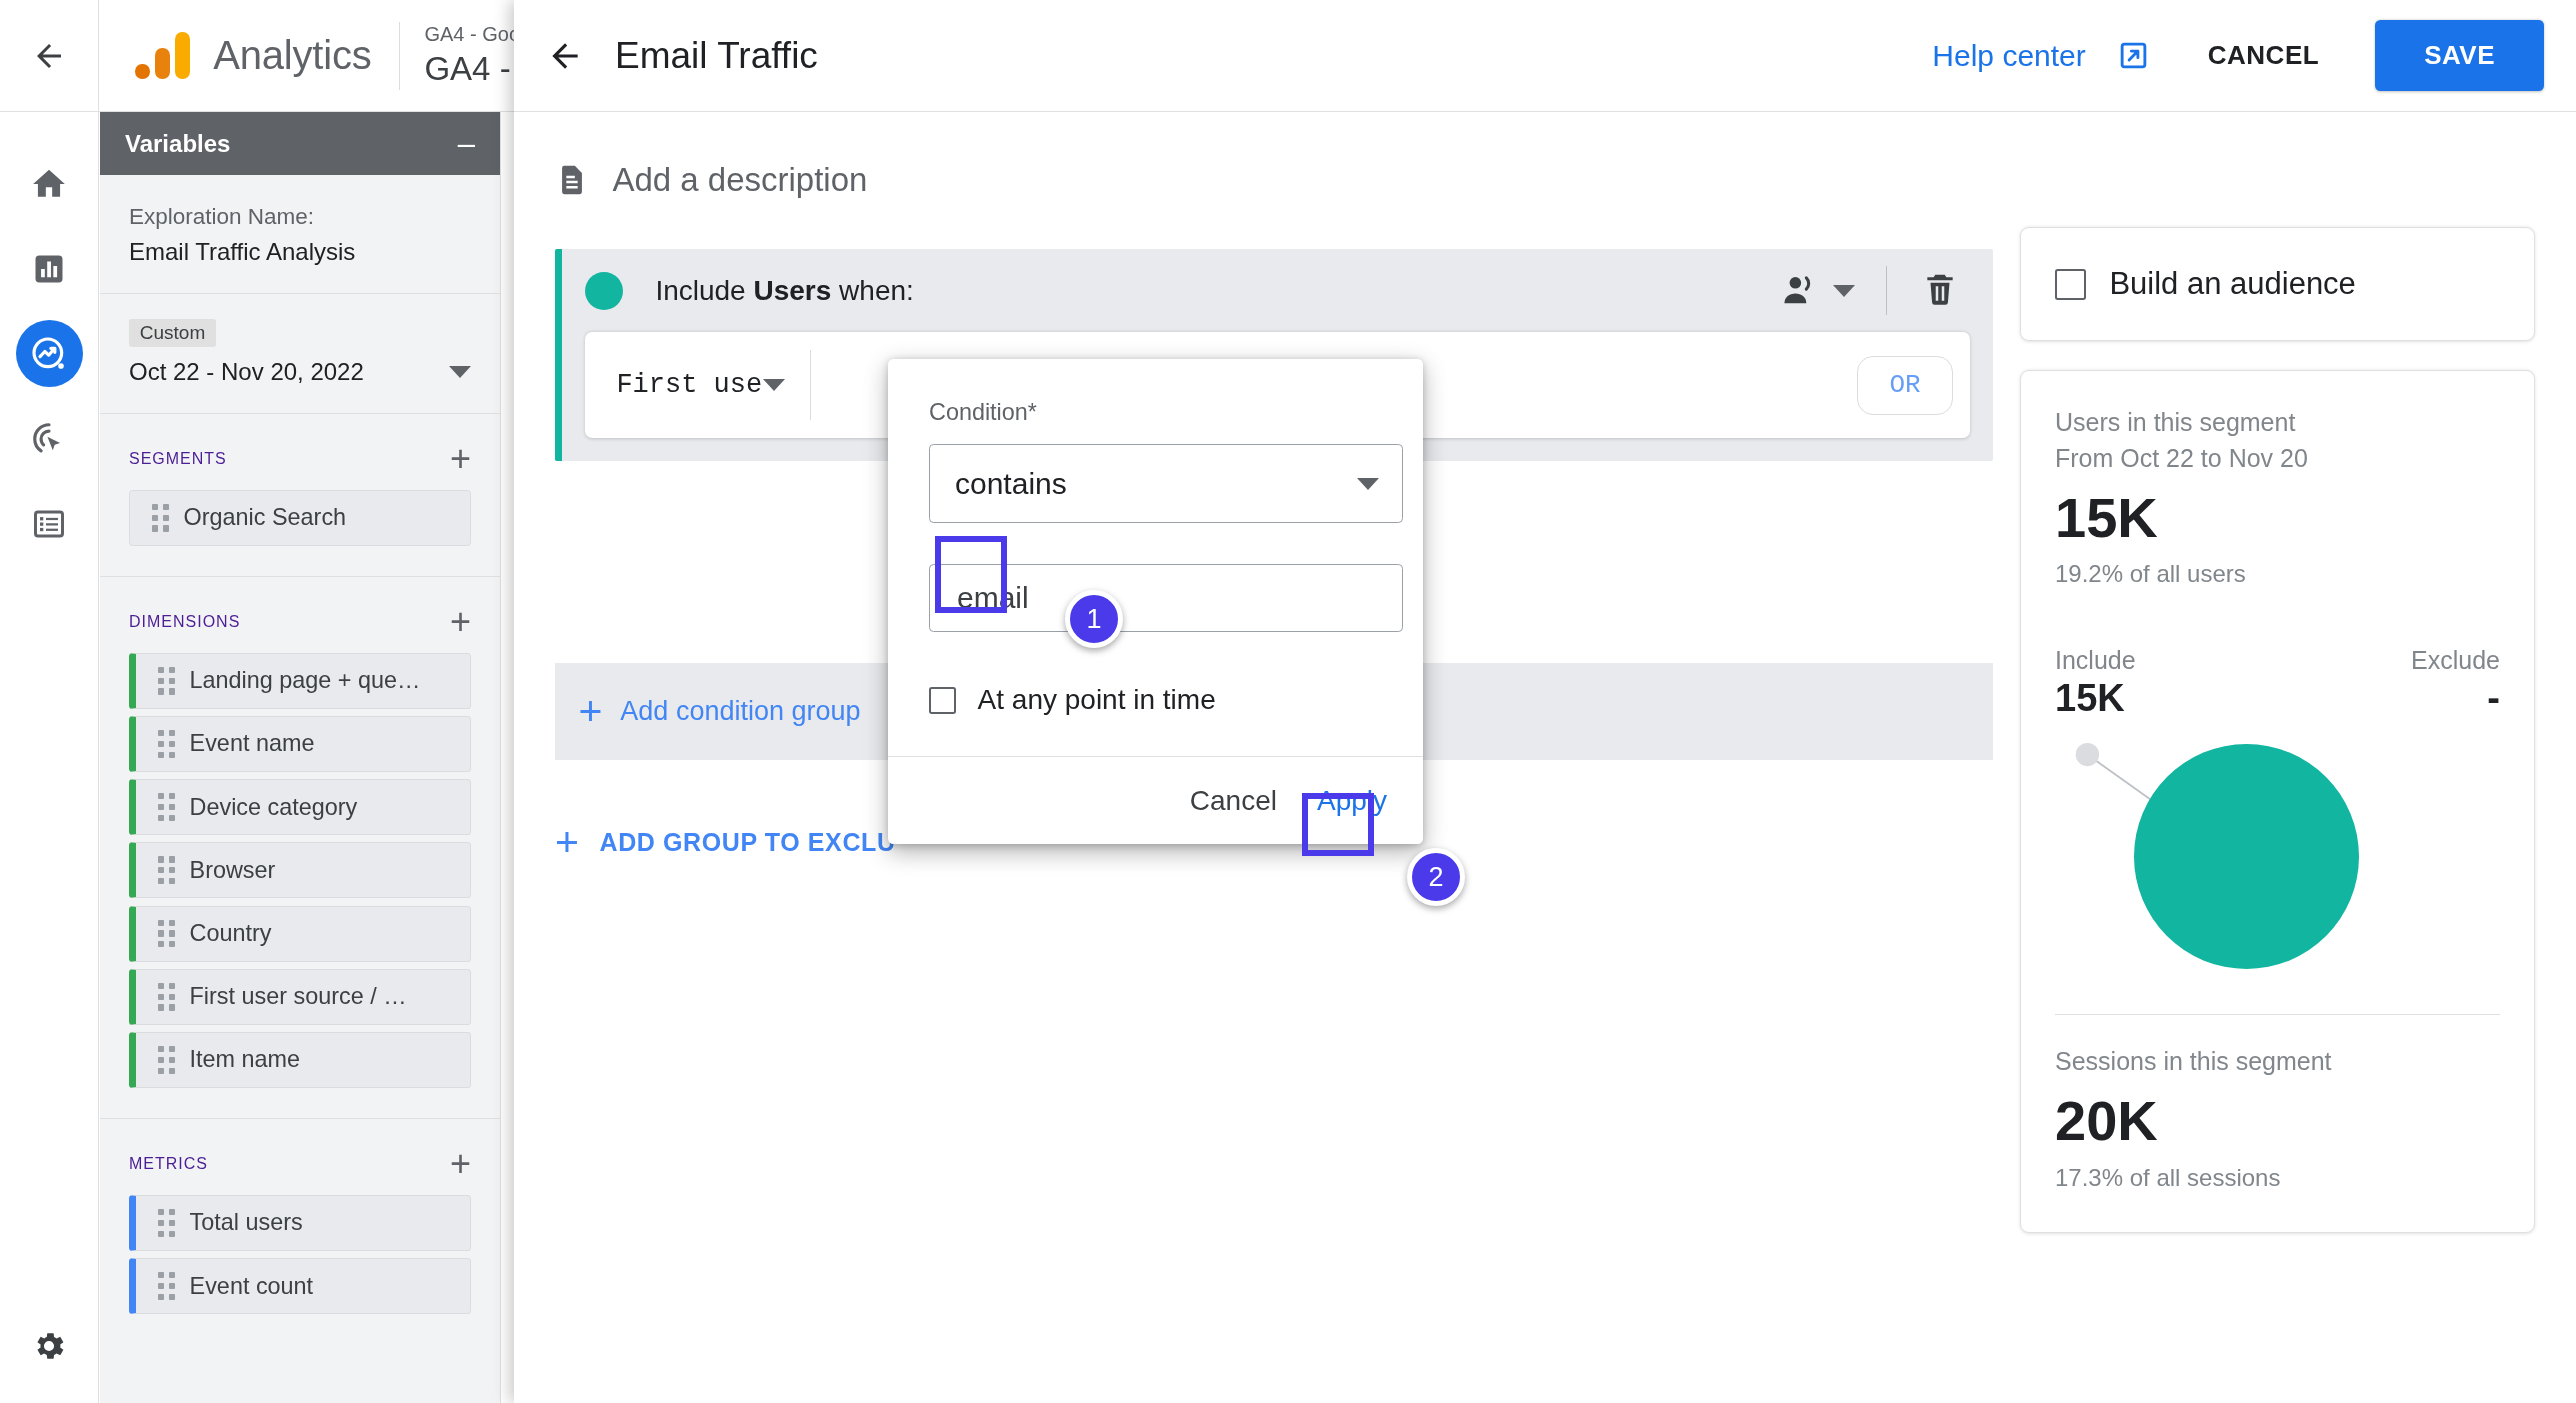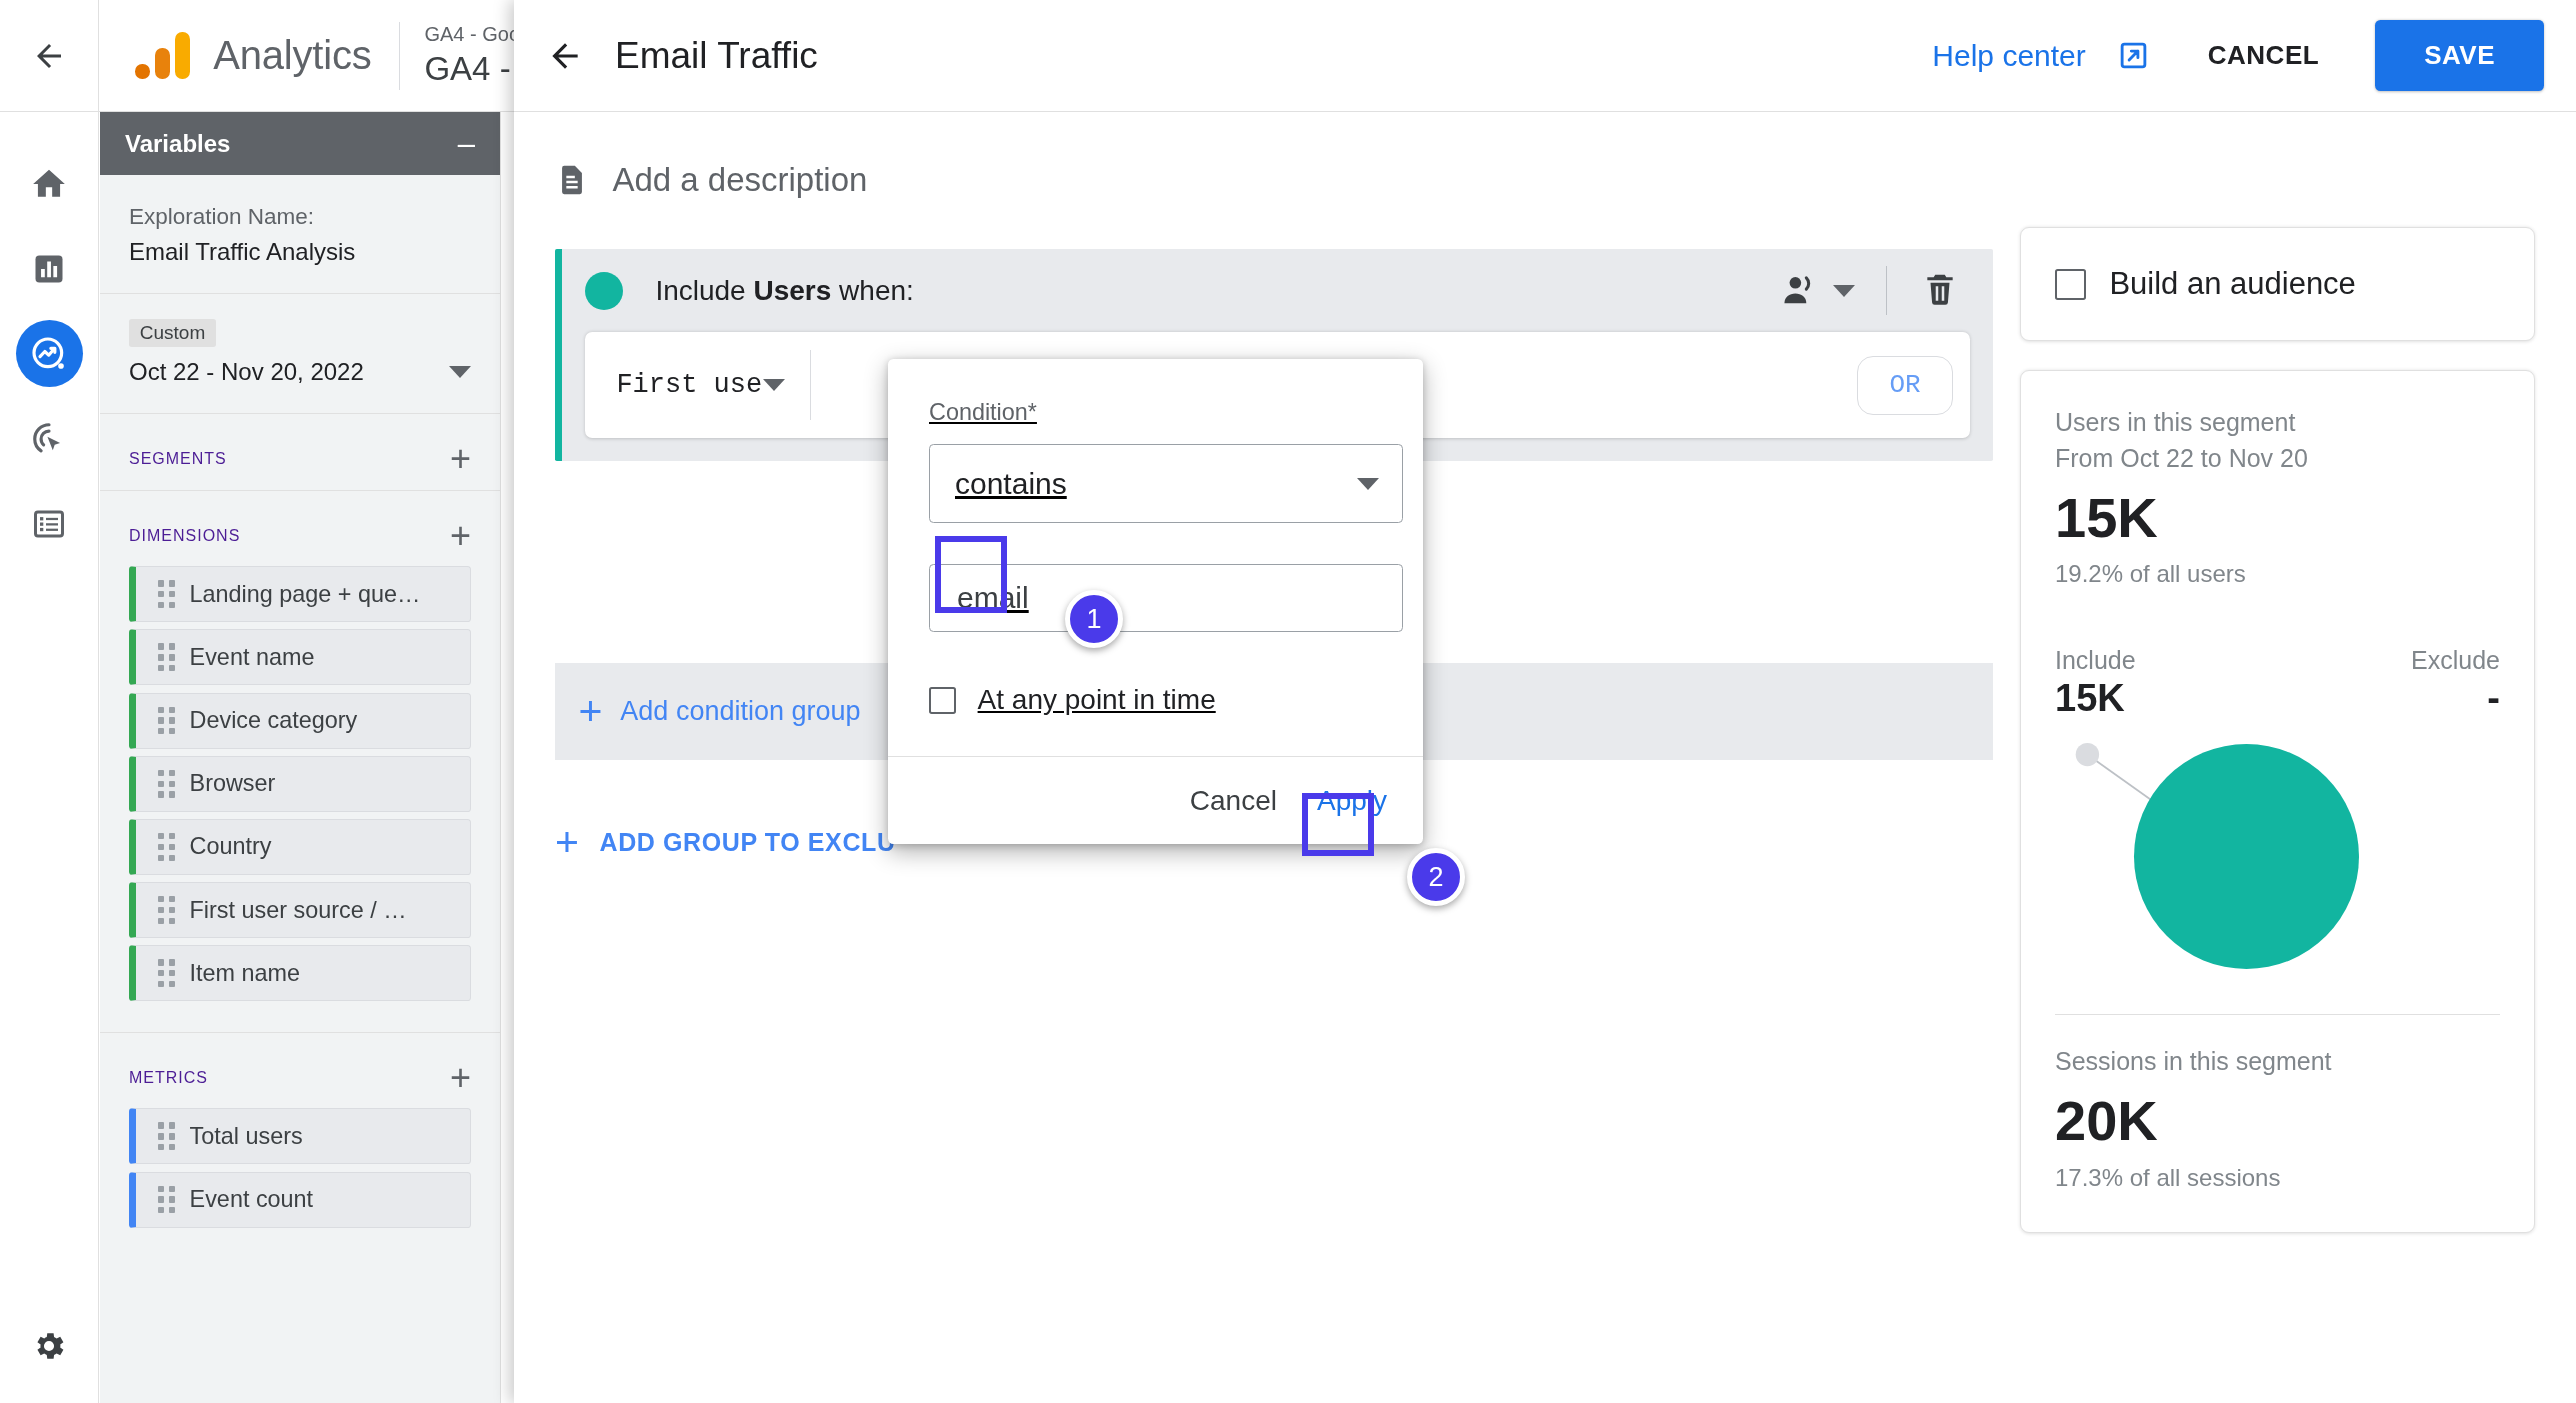--- a/index.html
+++ b/index.html
@@ -195,21 +195,21 @@
     border-radius: 50%; background: #12B5A0;
   }
   .hr { height: 0.9px; background: #e0e0e0; margin: 20px 0 29px 0; }
 
   
   .popup {
     position: absolute; left: 888px; top: 359px; width: 535px;
     background: #fff; border-radius: 5.4px; z-index: 40;
     box-shadow: 0 7.2px 23.4px rgba(0,0,0,.3), 0 1.8px 7.2px rgba(0,0,0,.18);
   }
-  .pp-body { padding: 40px 20px 31px 41px; text-decoration: underline; }
+  .pp-body { padding: 40px 20px 31px 41px; }
   .pp-label { font-size: 23.4px; color: #5f6368; margin-bottom: 18px; }
   .pp-select {
     height: 79px; border: 0.9px solid #9aa0a6; border-radius: 4.5px;
     display: flex; align-items: center; justify-content: space-between;
     padding: 0 23.4px 0 25px; font-size: 30px; color: #202124;
   }
   .pp-input {
     margin-top: 41px; height: 68px; border: 0.9px solid #9aa0a6; border-radius: 4.5px;
     display: flex; align-items: center; padding-left: 27px; font-size: 30px; color: #3c4043;
   }
@@ -328,20 +328,35 @@
         <div class="chip-custom">Custom</div>
         <div class="daterow">
           <div class="var-value">Oct 22 - Nov 20, 2022</div>
           <div class="caret"></div>
         </div>
       </div>
 
       <div class="sec-head">
         <span class="sec-title">SEGMENTS</span>
         <span class="plus-ico">+</span>
+      </div>
+      <div class="pill-list">
+        <div class="pill">
+          <span class="grip">
+            <span class="grip-g">
+              <i class="grip-d"></i>
+                <i class="grip-d"></i>
+                <i class="grip-d"></i>
+              <i class="grip-d"></i>
+                <i class="grip-d"></i>
+                <i class="grip-d"></i>
+            </span>
+          </span>
+          <span>Organic Search</span>
+        </div>
       </div>
       <div class="divline"></div>
 
       <div class="sec-head">
         <span class="sec-title">DIMENSIONS</span>
         <span class="plus-ico">+</span>
       </div>
       <div class="pill-list">
         <div class="pill dim">
           <span class="grip">

